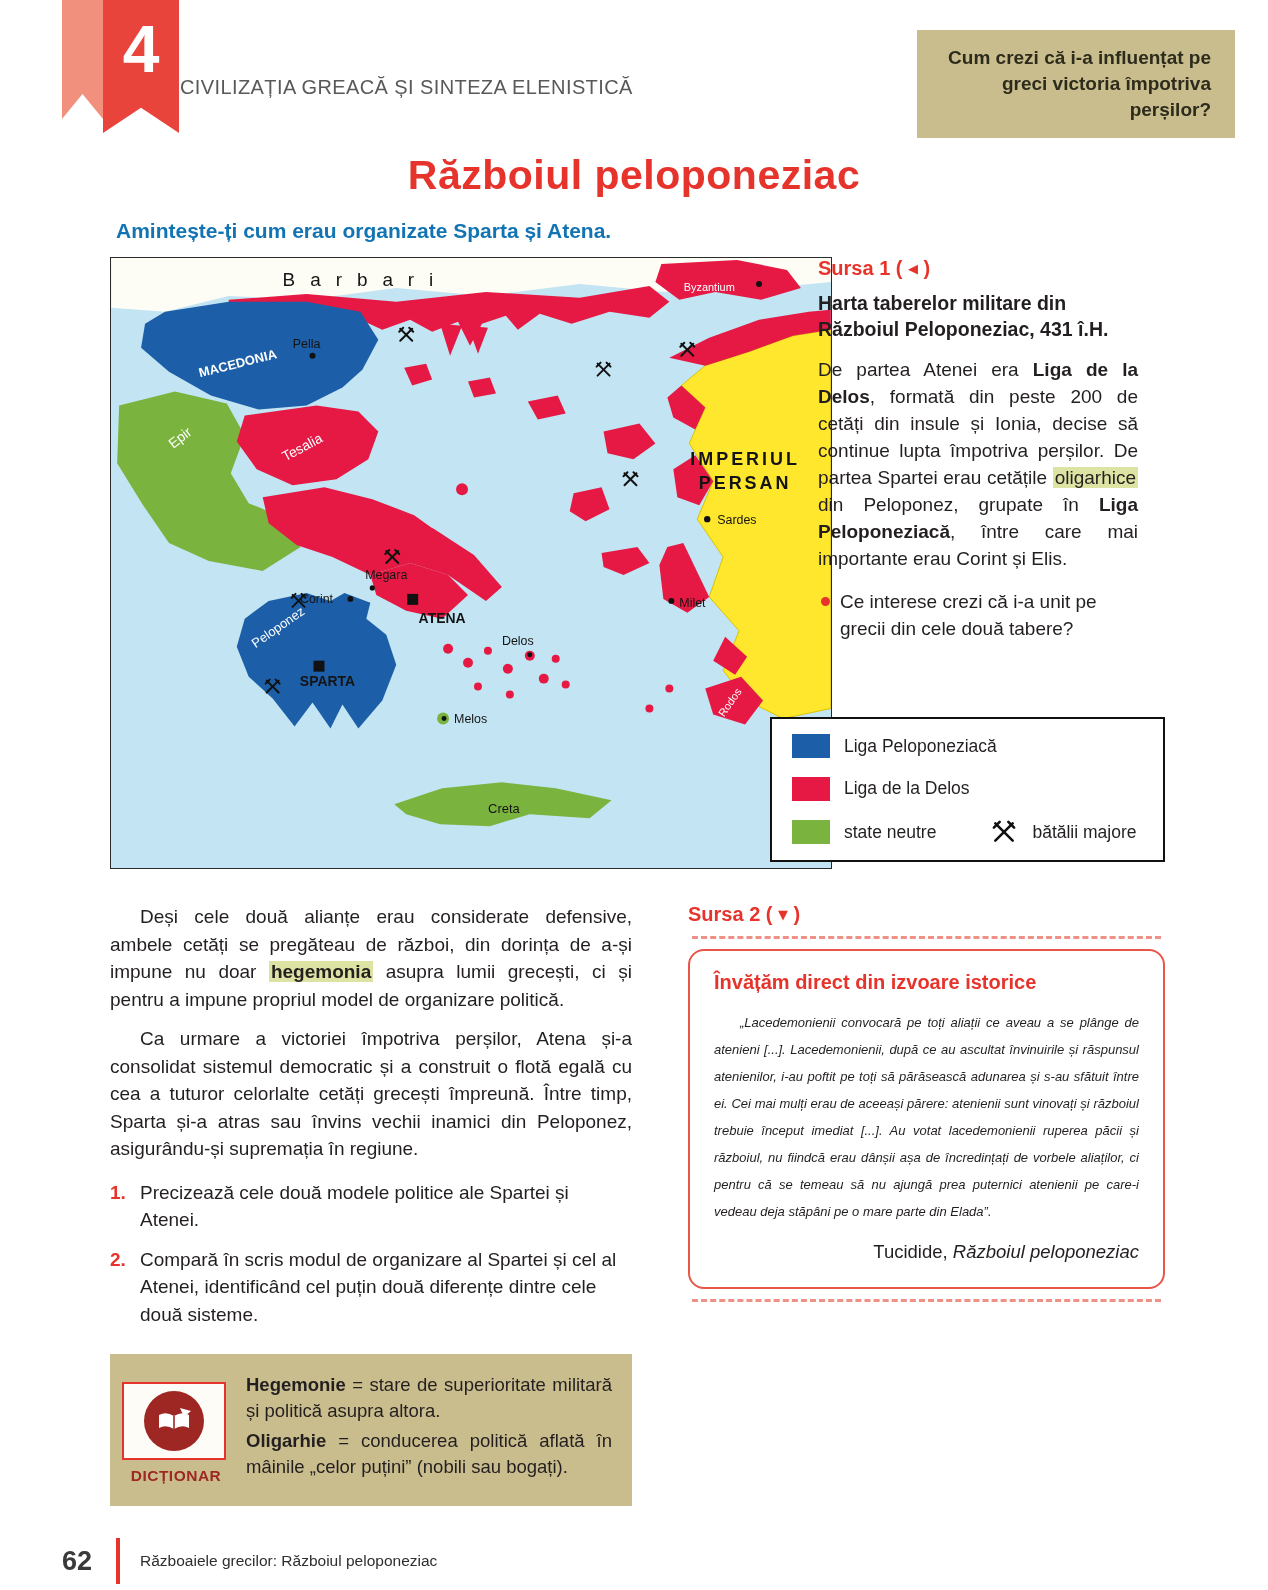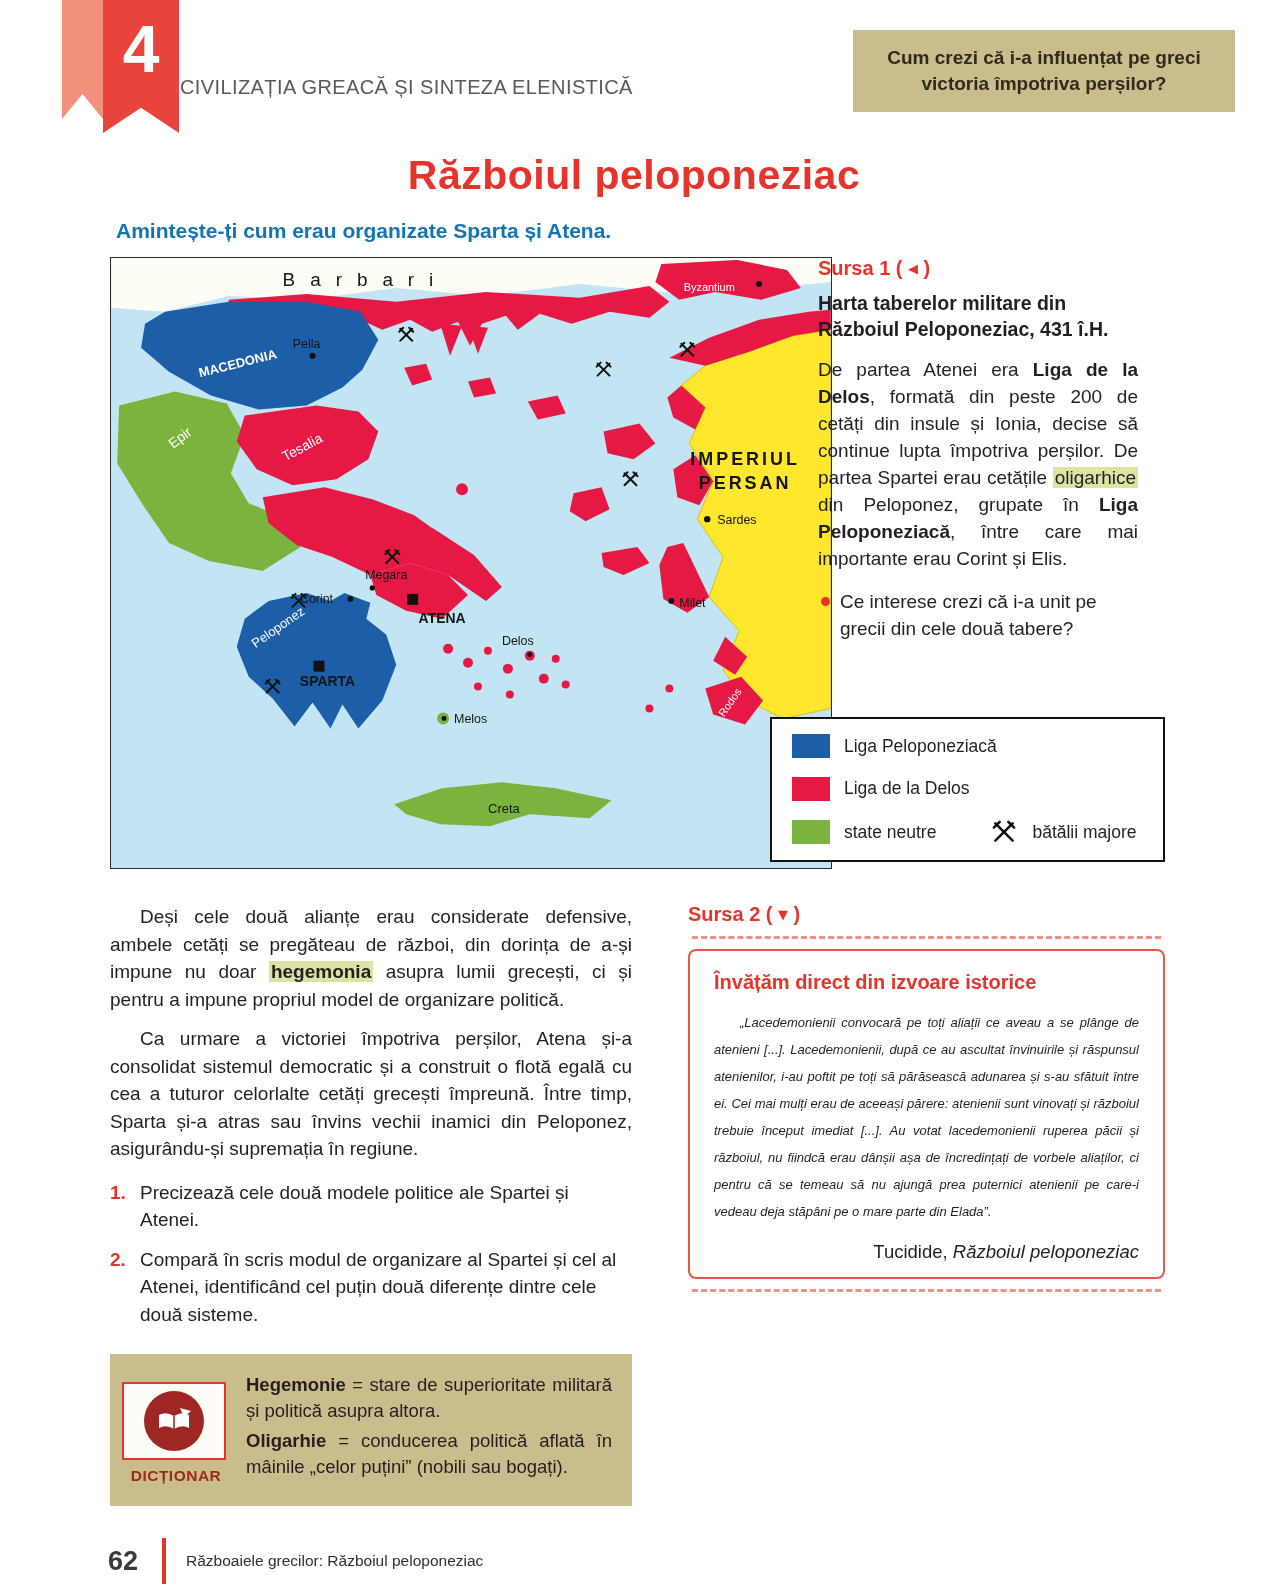--- a/index.html
+++ b/index.html
@@ -17,23 +17,23 @@
     clip-path:polygon(0 0,100% 0,100% 100%,50% 79%,0 100%);
   }
   .ribbon-main {
     position:absolute; left:103px; top:0; width:76px; height:133px; background:#e8443b;
     clip-path:polygon(0 0,100% 0,100% 100%,50% 81%,0 100%);
     display:flex; justify-content:center; padding-top:16px;
   }
   .ribbon-number { color:#fff; font-size:66px; font-weight:bold; line-height:1; }
   .chapter-title { position:absolute; left:180px; top:76px; font-size:20px; color:#59585a; letter-spacing:0.4px; }
   .question-box {
-    position:absolute; right:33px; top:30px; width:382px; background:#c9bd8d;
+    position:absolute; right:33px; top:30px; width:318px; background:#c9bd8d;
     padding:15px 24px; font-weight:bold; font-size:19px; line-height:26px;
-    text-align:center; color:#2d2b1c;
+    text-align:right; color:#2d2b1c;
   }
 
   .page-title { text-align:center; color:#e6342c; font-size:41px; font-weight:bold; margin:4px 0 20px; letter-spacing:0.5px; }
   .content { padding:0 103px 0 110px; }
   .subtitle { color:#1374b4; font-weight:bold; font-size:21px; margin:0 0 14px 6px; }
 
   
   .map-section { position:relative; height:612px; }
   .map-frame { position:absolute; left:0; top:0; width:722px; height:612px; border:1px solid #2a2a2a; background:#c3e4f3; }
   .ml { font-family:"Liberation Sans","DejaVu Sans",sans-serif; }
@@ -77,28 +77,28 @@
   .dict-icon-frame {
     width:104px; height:78px; border:2.5px solid #e6342c; background:#fdfcf6;
     display:flex; align-items:center; justify-content:center; margin-bottom:7px;
   }
   .dict-circle { width:60px; height:60px; border-radius:50%; background:#9e2723; display:flex; align-items:center; justify-content:center; }
   .dict-label { color:#9e2723; font-weight:bold; font-size:15.5px; letter-spacing:0.5px; }
   .dict-def { font-size:18.5px; line-height:26px; text-align:justify; margin-bottom:4px; }
 
   .dash-line { border-top:3px dashed #ef9186; margin:0 4px 10px; }
   .dash-line.bottom { margin:10px 4px 0; }
-  .sursa2-box { border:2.5px solid #e8564a; border-radius:8px; padding:20px 24px 14px; }
+  .sursa2-box { border:2.5px solid #e8564a; border-radius:16px; padding:20px 24px 24px; }
   .sursa2-title { color:#e6342c; font-weight:bold; font-size:20px; margin-bottom:15px; }
   .quote { font-style:italic; font-size:13px; line-height:27px; text-align:justify; text-indent:26px; }
   .attribution { text-align:right; font-size:18.5px; margin-top:16px; }
   .attribution .work { font-style:italic; }
 
   
-  .footer { display:flex; align-items:center; margin-top:32px; padding-left:108px; }
+  .footer { display:flex; align-items:center; margin-top:32px; padding-left:62px; }
   .page-number { font-size:27px; font-weight:bold; color:#3a3a3a; }
   .footer-bar { width:4px; height:46px; background:#e6342c; margin:0 20px 0 24px; }
   .footer-text { font-size:15.5px; color:#2e2e2e; }
 </style>
 </head>
 <body>
 
 <div class="page">
 
   <div class="header">

